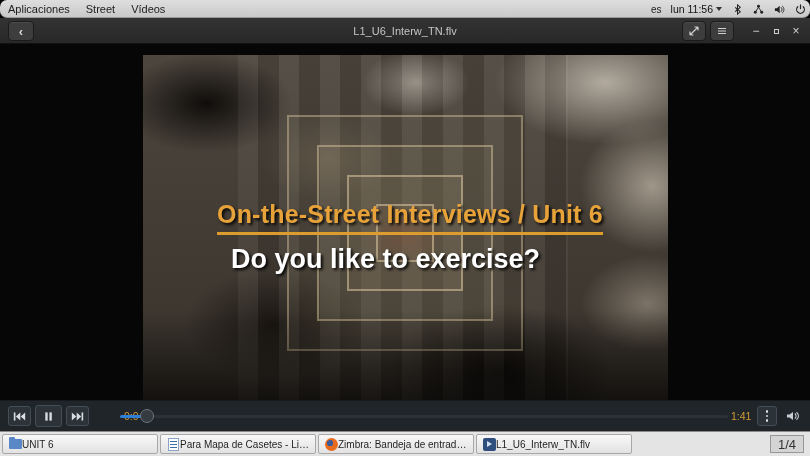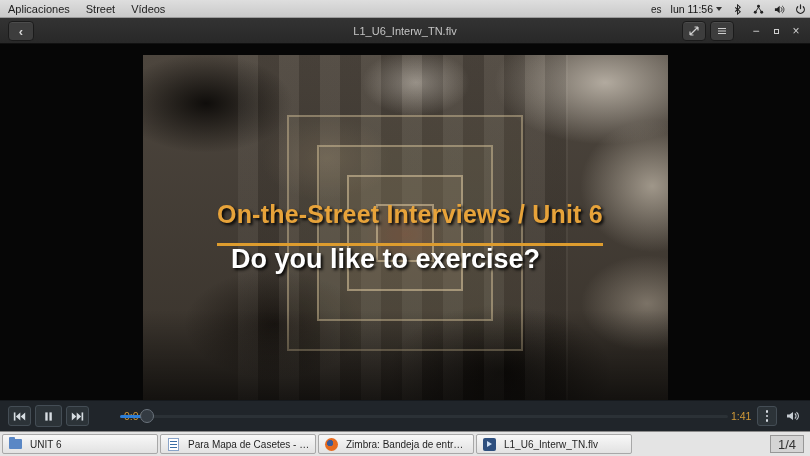--- a/index.html
+++ b/index.html
@@ -3,21 +3,21 @@
 <meta charset="utf-8">
 <style>
   * { margin:0; padding:0; box-sizing:border-box; }
   html,body { width:810px; height:456px; overflow:hidden; background:#000;
               font-family:"Liberation Sans", sans-serif; }
   #screen { position:relative; width:810px; height:456px; background:#050505; }
 
   
   .top-panel { position:absolute; left:0; top:0; width:810px; height:18px;
     background:linear-gradient(#dedede,#c9c9c9); border-bottom:1px solid #9a9a9a;
-    display:flex; align-items:center; font-size:11px; color:#1c1c1c; }
+    display:flex; align-items:center; font-size:11px; color:#1c1c1c;border-radius:7px; }
   .menu-item { padding:0 8px; height:100%; display:flex; align-items:center; cursor:default; }
   .panel-right { position:absolute; right:4px; top:0; height:18px; display:flex;
     align-items:center; gap:9px;margin-left:40px; }
   .kbd-ind { font-size:10px; color:#222; }
   .clock { font-size:10.5px; color:#111; display:flex; align-items:center; gap:3px; }
   .caret-down { width:0; height:0; border-left:3px solid transparent;
     border-right:3px solid transparent; border-top:4px solid #333; }
   .stat-ico { width:12px; height:12px; color:#222; display:flex; align-items:center; justify-content:center; }
   .stat-ico svg { width:11px; height:11px; }
 
@@ -62,21 +62,21 @@
     display:flex; align-items:center; justify-content:center;
     border:2px solid rgba(212,192,152,0.45); background:rgba(160,145,115,0.10); }
   .sq2 { width:176px; height:176px; border:2px solid rgba(212,192,152,0.5);
     background:rgba(160,145,115,0.12); display:flex; align-items:center; justify-content:center; }
   .sq3 { width:116px; height:116px; border:2px solid rgba(218,198,158,0.55);
     background:rgba(150,132,102,0.16); display:flex; align-items:center; justify-content:center; }
   .sq4 { width:58px; height:58px; border:2px solid rgba(222,202,162,0.55);
     background:rgba(120,95,70,0.25); }
   .vid-title { position:absolute; left:74px; top:145px; white-space:nowrap;
     font-size:25px; font-weight:bold; letter-spacing:0.2px; color:#e7a33a;
-    border-bottom:3px solid #dd9c2e; padding-bottom:14px;
+    border-bottom:3px solid #dd9c2e; padding-bottom:3px;
     text-shadow:2px 2px 3px rgba(0,0,0,0.9); }
   .vid-sub { position:absolute; left:72px; top:189px; white-space:nowrap;
     font-size:27px; font-weight:bold; color:#ffffff;
     text-shadow:2px 2px 3px rgba(0,0,0,0.9);margin-left:16px; }
 
   
   .controls { position:absolute; left:0; top:400px; width:810px; height:31px;
     background:#20252a; border-top:1px solid #161a1e; }
   .ctl-btn { position:absolute; background:#2c3338; border:1px solid #444d55;
     border-radius:3px; display:flex; align-items:center; justify-content:center; color:#d7dde2; }
@@ -97,21 +97,21 @@
     display:flex; align-items:center; justify-content:center; color:#c6ccd2; }
   .btn-vol svg { width:14px; height:12px; }
   .kebab { display:flex; flex-direction:column; gap:2px; }
   .kebab i { width:2.5px; height:2.5px; border-radius:50%; background:#d7dde2; }
 
   
   .taskbar { position:absolute; left:0; top:431px; width:810px; height:25px;
     background:#e4e4e4; border-top:1px solid #8a8a8a; }
   .task-btn { position:absolute; top:2px; height:20px; width:156px;
     background:linear-gradient(#f8f8f8,#e2e2e2); border:1px solid #a8a8a8; border-radius:2px;
-    display:flex; align-items:center; gap:8px; padding:0 5px; font-size:10px; color:#1f1f1f;
+    display:flex; align-items:center; gap:0; padding:0 5px; font-size:10px; color:#1f1f1f;
     overflow:hidden; white-space:nowrap; }
   .task-label { overflow:hidden; text-overflow:ellipsis; }
   .t1 { left:2px; }  .t2 { left:160px; } .t3 { left:318px; } .t4 { left:476px; }
   .task-ico { flex:0 0 14px; width:14px; height:14px; display:flex; align-items:center; justify-content:center; }
   .ws-box { position:absolute; right:6px; top:3px; width:34px; height:18px;
     background:#d4d4d4; border:1px solid #979797; display:flex; align-items:center;
     justify-content:center; font-size:13px; color:#333; }
 
   
   .folder-ico { width:13px; height:10px; background:#5a87c5; border-radius:1px; position:relative; }

